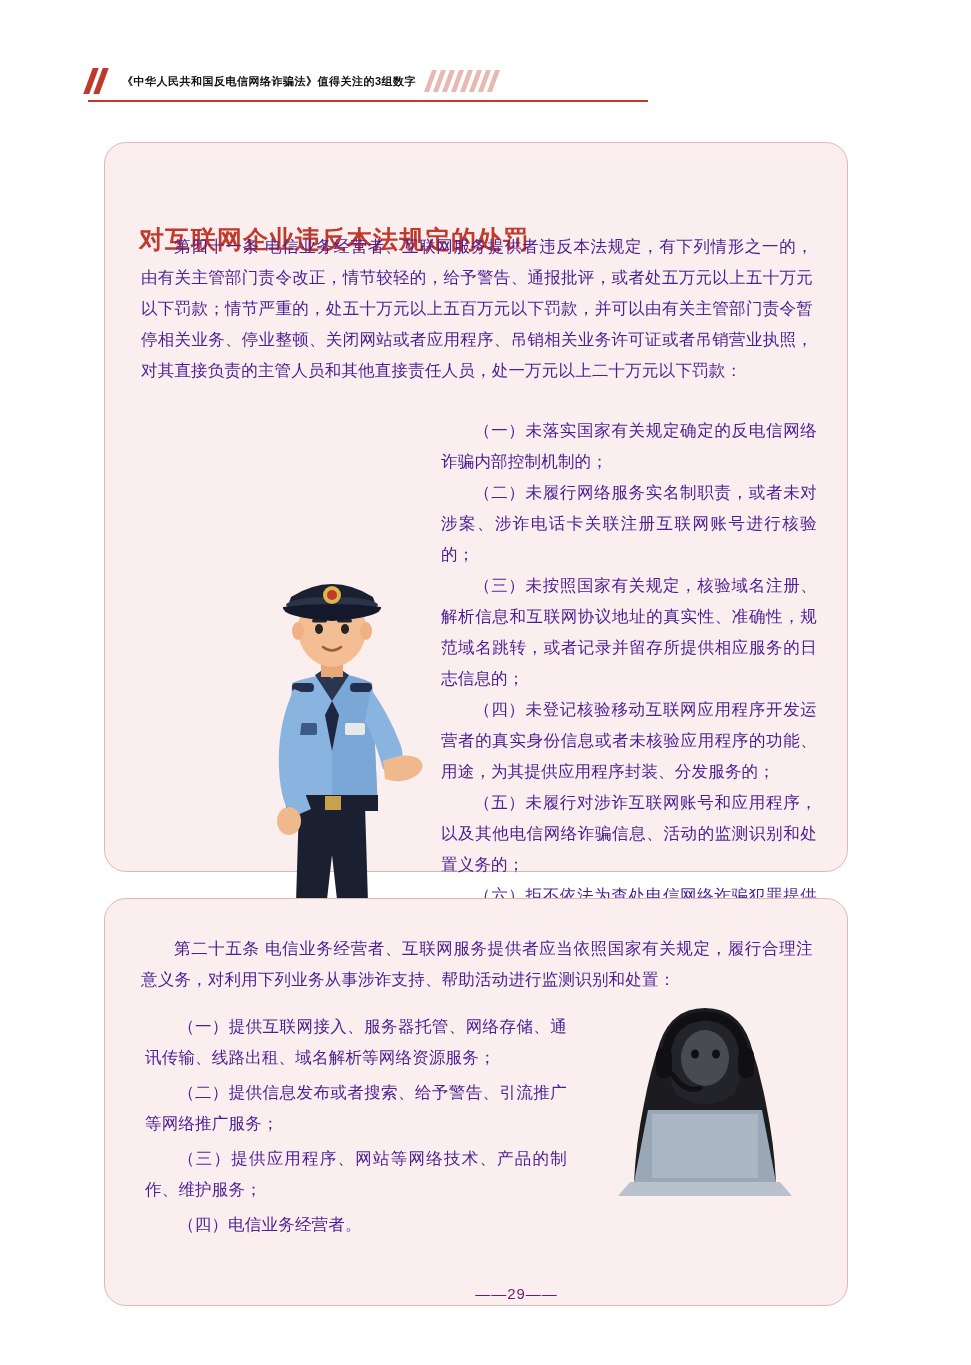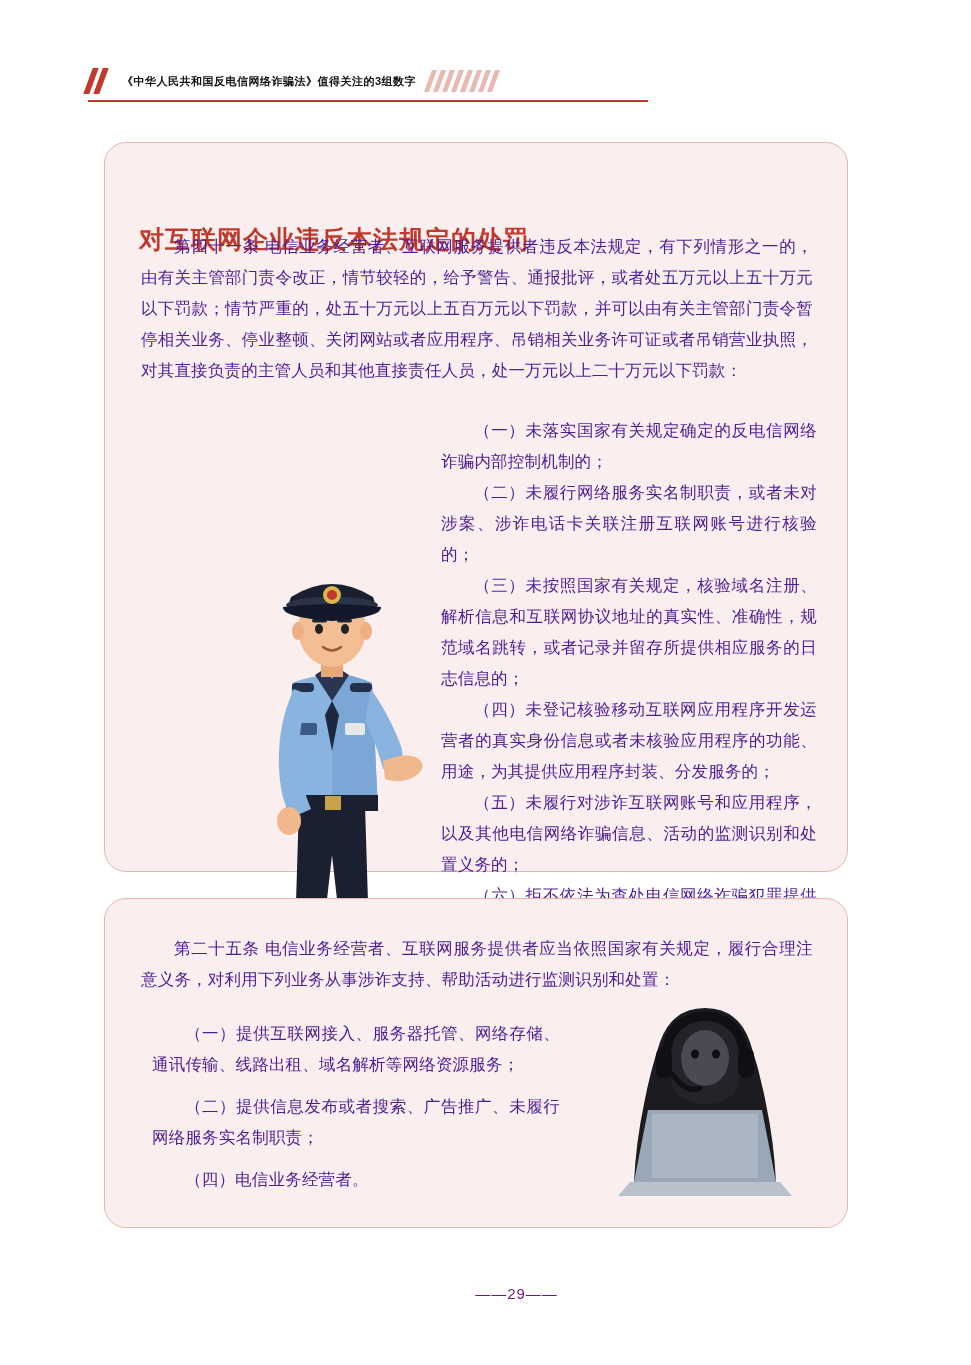--- a/index.html
+++ b/index.html
@@ -91,21 +91,21 @@
   #card-one {
     left: 104px;
     top: 142px;
     width: 744px;
     height: 730px;
   }
   #card-two {
     left: 104px;
     top: 898px;
     width: 744px;
-    height: 330px;
+    height: 408px;
   }
 
   .card-title {
     position: absolute;
     left: 34px;
     top: 36px;
     font-size: 25px;
     font-weight: bold;
     color: #c0392b;
     letter-spacing: 1px;
@@ -149,21 +149,21 @@
     top: 34px;
     width: 672px;
   }
   #items-col-two {
     position: absolute;
     left: 36px;
     top: 108px;
     width: 430px;
   }
   #items-col-two p {
-    margin: 11px;
+    margin: 4px;
   }
 
   
   #officer {
     position: absolute;
     left: 132px;
     top: 412px;
     width: 190px;
     height: 440px;
   }
@@ -286,21 +286,22 @@
     <p class="body-text indent">（六）拒不依法为查处电信网络诈骗犯罪提供技术支持和协助，或者未按规定移送有关违法犯罪线索、风险信息的。</p>
   </div>
 </div>
 
 <div class="card" id="card-two">
 
   <div class="body-text indent" id="intro-para-two">第二十五条    电信业务经营者、互联网服务提供者应当依照国家有关规定，履行合理注意义务，对利用下列业务从事涉诈支持、帮助活动进行监测识别和处置：</div>
 
   <div id="items-col-two">
     <p class="body-text indent">（一）提供互联网接入、服务器托管、网络存储、通讯传输、线路出租、域名解析等网络资源服务；</p>
-    <p class="body-text indent">（二）提供信息发布或者搜索、广告推广、未履行网络服务实名制职责；</p>
+    <p class="body-text indent">（二）提供信息发布或者搜索、给予警告、引流推广等网络推广服务；</p>
+    <p class="body-text indent">（三）提供应用程序、网站等网络技术、产品的制作、维护服务；</p>
     <p class="body-text indent">（四）电信业务经营者。</p>
   </div>
 </div>
 
 <svg id="hacker" viewBox="0 0 210 200">
 
   <path d="M105 8 Q72 8 60 42 Q50 72 44 104 Q36 142 34 182 L176 182 Q174 142 166 104 Q160 72 150 42 Q138 8 105 8 Z" fill="#1b1b20"></path>
 
   <ellipse cx="105" cy="52" rx="30" ry="34" fill="#3a3a42"></ellipse>
 

